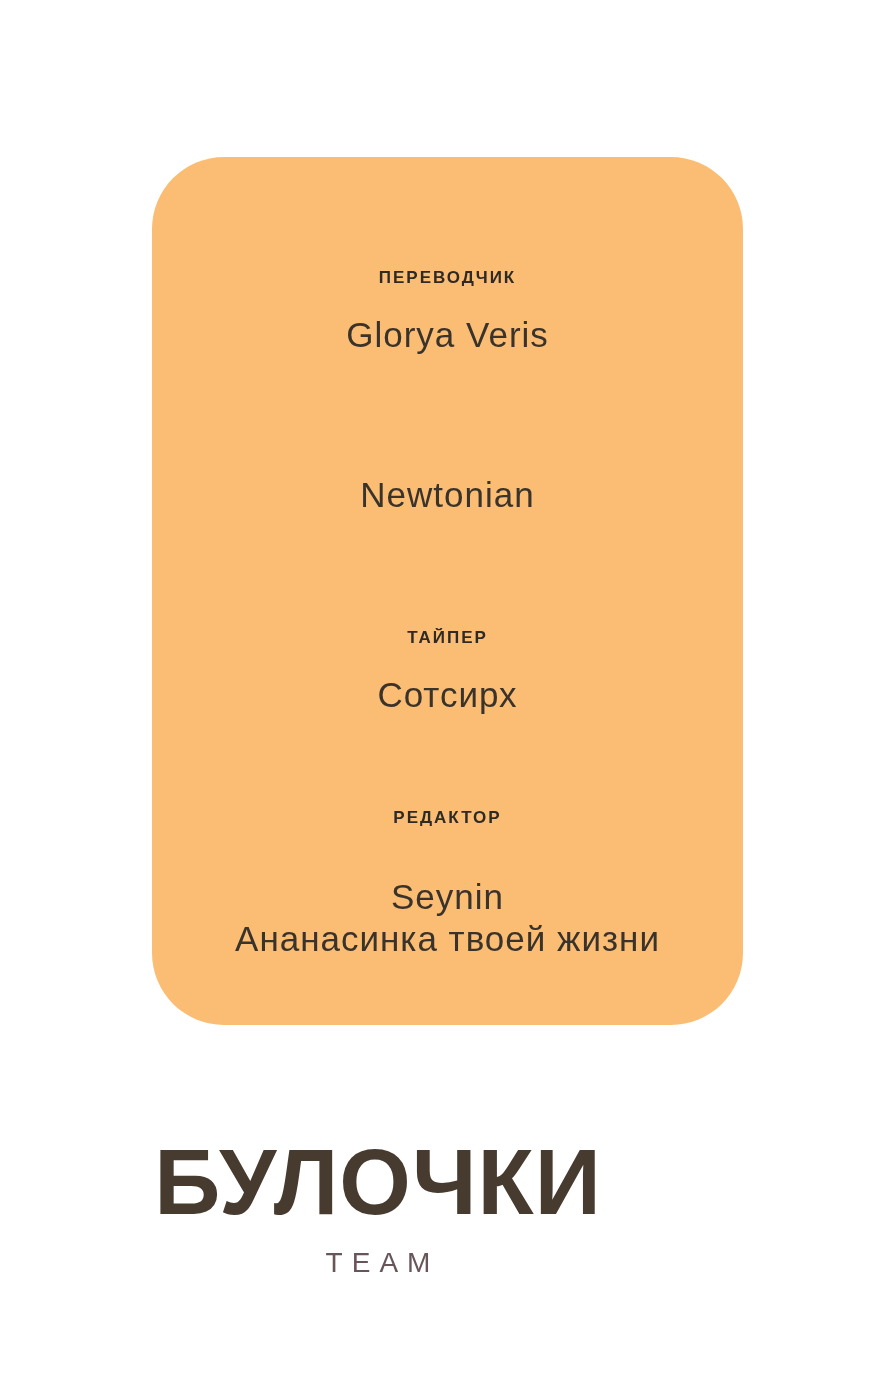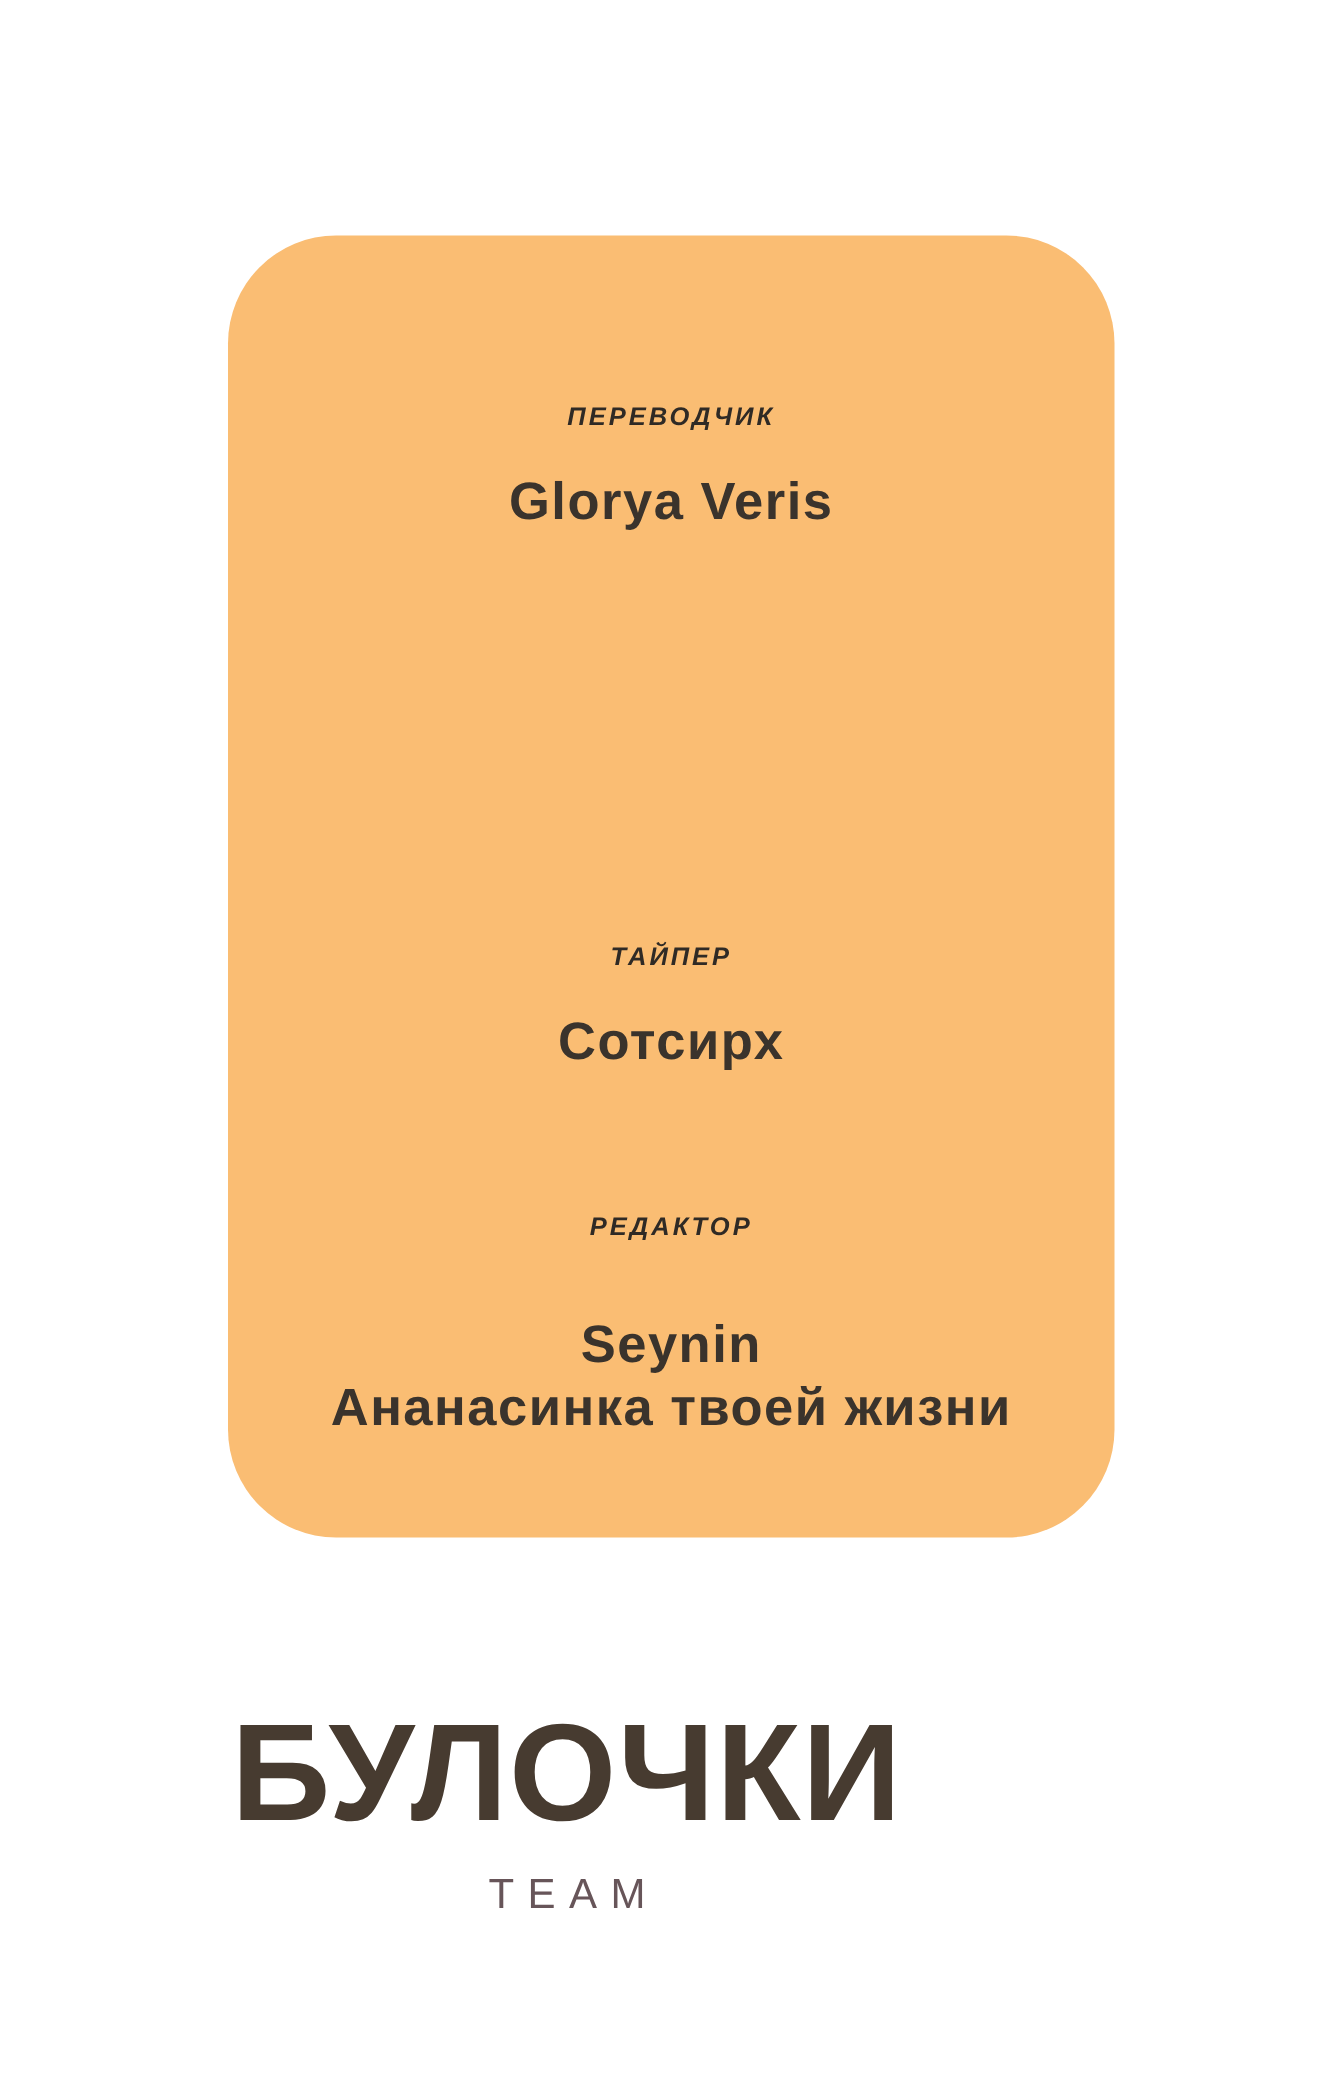--- a/index.html
+++ b/index.html
@@ -43,30 +43,29 @@
   .credit-section.s2 { top: 291px; }
   .credit-section.s3 { top: 471px; }
   .credit-section.s4 { top: 651px; text-align: center; }
   .role-label {
     font-size: 17px;
     line-height: 20px;
     font-weight: bold;
     letter-spacing: 2px;
     color: var(--role-label-color);
     text-transform: uppercase;
-    font-style: italic;
   }
   .credit-names {
     margin-top: 26px;
   }
   .credit-section.s4 .credit-names { margin-top: 48px; }
   .credit-name {
     font-size: 35px;
     line-height: 42px;
-    font-weight: bold;
+    font-weight: normal;
     letter-spacing: 1px;
     color: var(--name-color);
   }
   .team-logo {
     position: absolute;
     left: 0;
     top: 1136px;
     width: 756px;
     text-align: center;
   }
@@ -95,20 +94,23 @@
   <div class="credits-card">
 
     <div class="credit-section s1">
       <div class="role-label">ПЕРЕВОДЧИК</div>
       <div class="credit-names">
         <div class="credit-name">Glorya Veris</div>
       </div>
     </div>
 
     <div class="credit-section s2">
+      <div class="credit-names">
+        <div class="credit-name">Newtonian</div>
+      </div>
     </div>
 
     <div class="credit-section s3">
       <div class="role-label">ТАЙПЕР</div>
       <div class="credit-names">
         <div class="credit-name">Сотсирх</div>
       </div>
     </div>
 
     <div class="credit-section s4">

